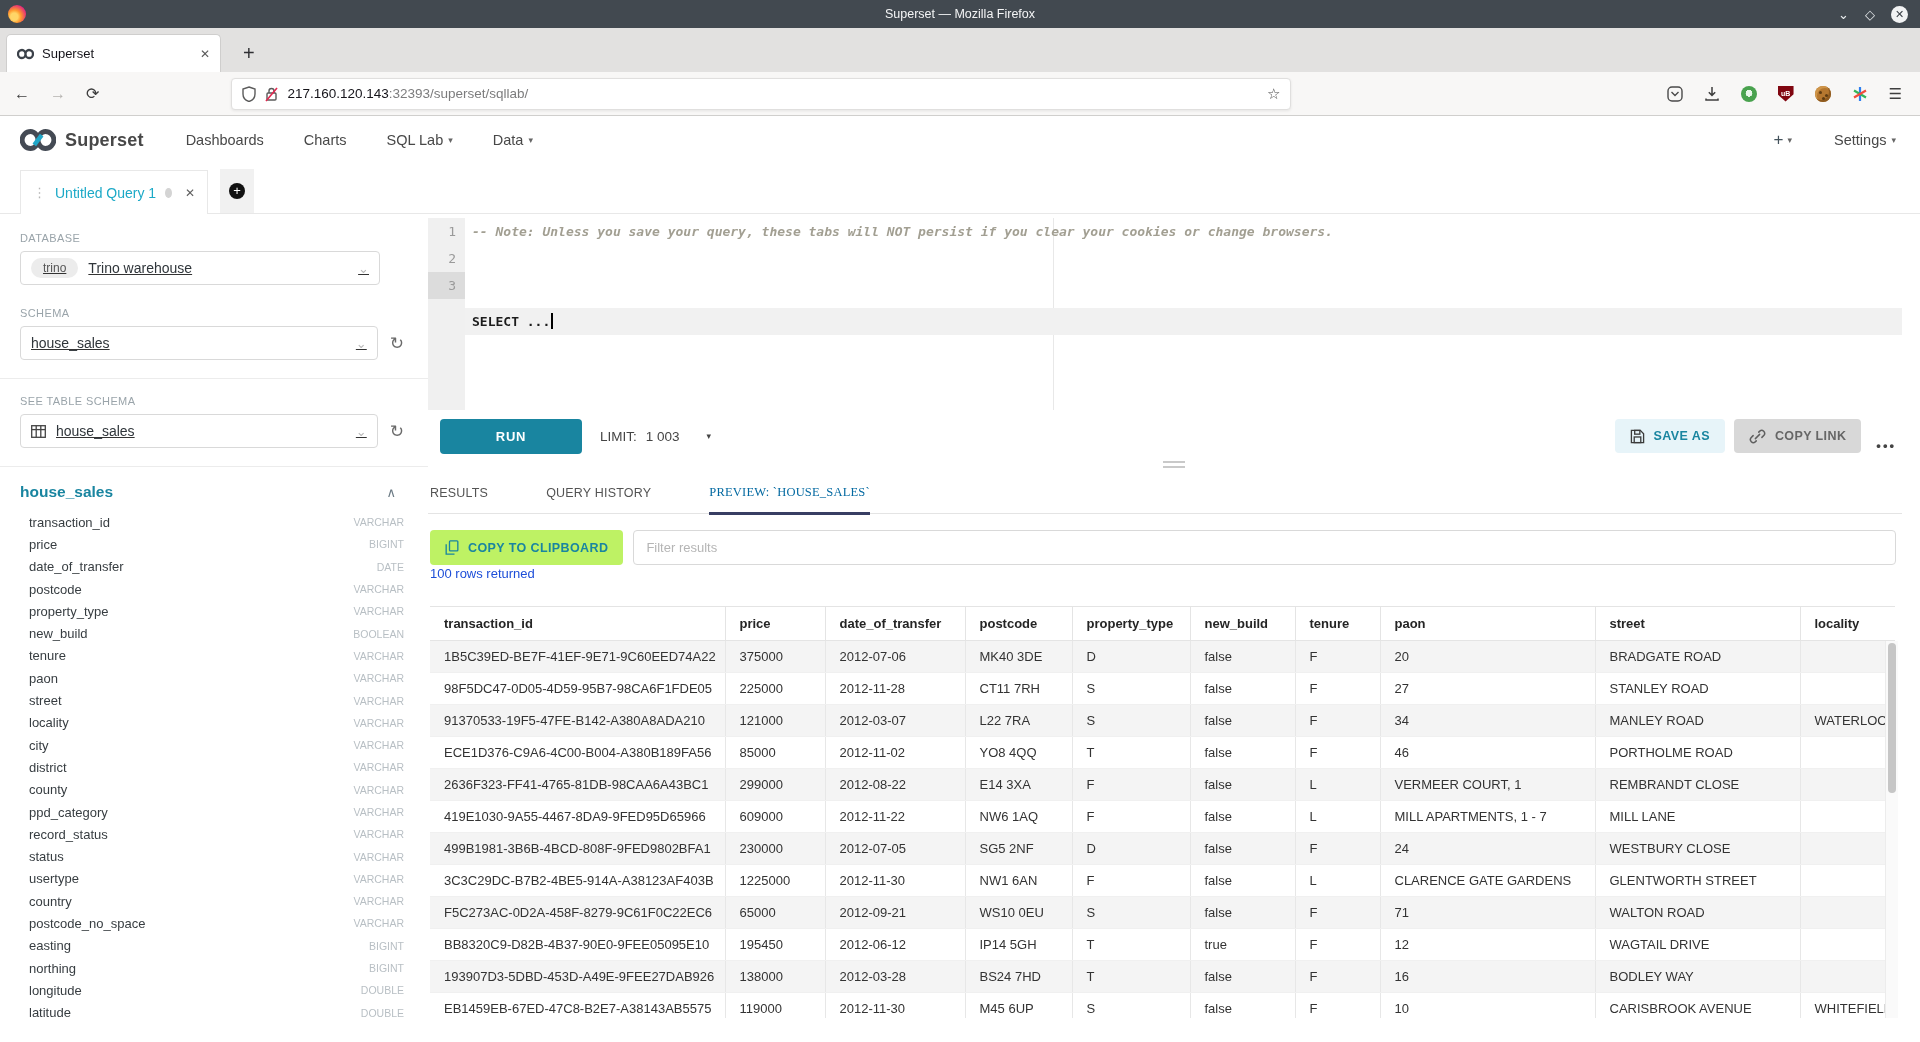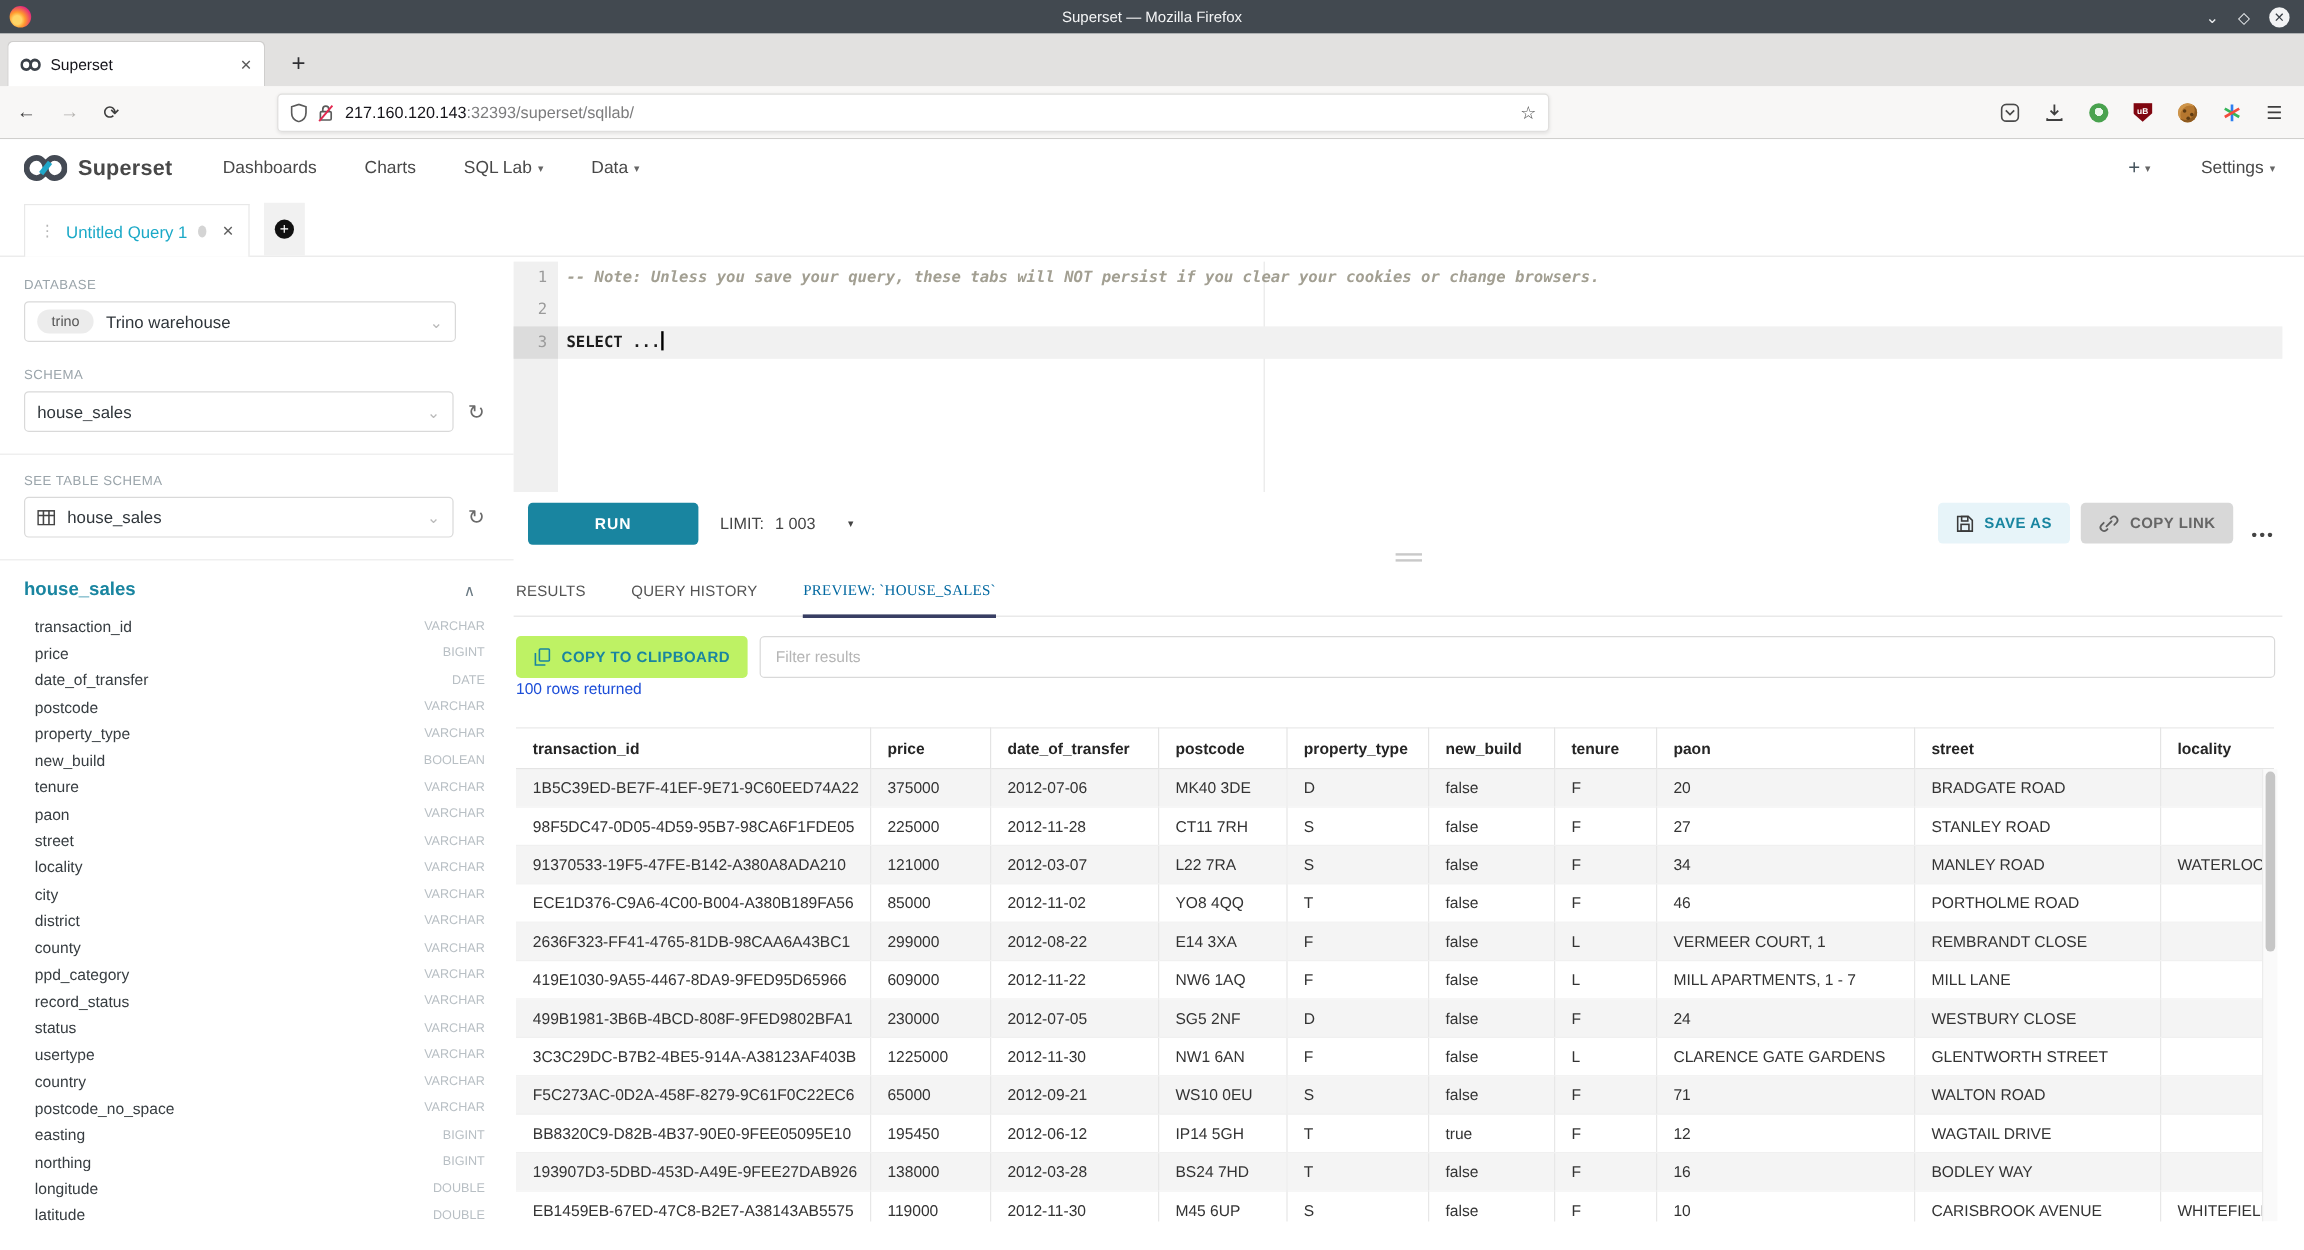--- a/index.html
+++ b/index.html
@@ -75,21 +75,21 @@
   .addtab-circle { width:16px; height:16px; border-radius:50%; background:#111; color:#fff; font-size:13px;
     display:flex; align-items:center; justify-content:center; line-height:0; padding-bottom:1px; }
 
   
   .content { position:absolute; top:214px; left:0; right:0; bottom:0; display:flex; }
 
   .left-panel { width:428px; padding:16px 24px 0 20px; flex:none; }
   .fld-label { font-size:11px; color:#9aa4aa; letter-spacing:.4px; margin:2px 0 7px; }
   .sel-row { display:flex; align-items:center; gap:12px; }
   .sel { width:360px; height:34px; border:1px solid #d9d9d9; border-radius:4px; background:#fff;
-    display:flex; align-items:center; padding:0 10px; gap:10px; }
+    display:flex; align-items:center; padding:0 10px; gap:10px;text-decoration:underline; }
   .sel-value { font-size:14px; color:#2f353a; flex:1; white-space:nowrap; overflow:hidden; }
   .sel-chevron { color:#b9b9b9; font-size:13px; }
   .badge { background:#ececec; border-radius:11px; padding:3px 12px; font-size:12px; color:#555; }
   .refresh { color:#6a6a6a; font-size:17px; line-height:1; }
   .panel-divider { height:1px; background:#ececec; margin:18px -24px 16px -20px; }
   .tbl-heading { display:flex; align-items:center; margin:4px 0 10px; }
   .tbl-heading .t { font-size:15.5px; font-weight:bold; color:#1985a0; flex:1; }
   .collapse { color:#6b7a84; font-size:13px; margin-right:8px; }
   .col-row { display:flex; align-items:center; height:22.3px; padding-left:9px; }
   .col-name { font-size:13px; color:#373d41; flex:1; white-space:nowrap; overflow:hidden; }
@@ -99,21 +99,21 @@
 
   
   .editor { position:absolute; top:4px; left:0; right:18px; height:192px; display:flex;
     font-family:"DejaVu Sans Mono", monospace; font-size:13px; }
   .gutter { width:37px; background:#f0f0f0; flex:none; }
   .gut-line { height:27px; line-height:27px; text-align:right; padding-right:9px; color:#9a9a9a; }
   .gut-line.active { background:#dcdcdc; }
   .code-area { flex:1; position:relative; background:#fff; }
   .ruler { position:absolute; left:588px; top:0; bottom:0; width:1px; background:#e8e8e8; }
   .code-line { height:27px; line-height:27px; padding-left:7px; white-space:pre; position:relative;font-weight:bold; }
-  .code-line.active { background:#f1f1f1; }
+  .code-line.active { background:#f1f1f1;margin-top:36px; }
   .code-line.comment { color:#a29f92; font-style:italic; }
   .code-line.code { color:#1c1c1c; font-weight:bold; }
   .cursor { display:inline-block; width:2px; height:16px; background:#000; vertical-align:-3px; margin-left:1px; }
 
   
   .sql-toolbar { position:absolute; top:202px; left:0; right:18px; height:40px; display:flex; align-items:center; padding-left:12px; }
   .run-btn { width:142px; height:35px; background:#1985a0; color:#fff; border:none; border-radius:4px;
     font-size:13px; font-weight:bold; letter-spacing:.8px; font-family:inherit; }
   .limit-wrap { display:flex; align-items:center; margin-left:18px; gap:9px; font-size:13.5px; color:#454545; }
   .limit-caret { font-size:9px; color:#444; margin-left:18px; }
@@ -122,21 +122,21 @@
     padding:0 15px; font-family:inherit; font-size:12.5px; font-weight:bold; letter-spacing:.4px; }
   .saveas { background:#e7f4f9; color:#1985a0; }
   .copylink { background:#d8d8d8; color:#666; }
   .more-btn { background:none; border:none; color:#444; font-size:13px; letter-spacing:2px; padding:0 6px; font-weight:bold; }
 
   .drag-handle { position:absolute; top:247px; left:50%; width:22px; margin-left:-11px; }
   .drag-handle i { display:block; height:2px; background:#c9c9c9; margin-bottom:3px; }
 
   
   .south-tabs { position:absolute; top:258px; left:0; right:18px; height:42px; border-bottom:1px solid #e4e4e4;
-    display:flex; align-items:flex-end; gap:38px; padding-left:2px; }
+    display:flex; align-items:flex-end; gap:58px; padding-left:2px; }
   .stab { font-size:12.5px; font-weight:500; color:#545454; padding-bottom:13px; letter-spacing:.2px; position:relative; }
   .stab.active { color:#0369a1;font-family:Liberation Serif, serif; }
   .stab.active:after { content:""; position:absolute; left:0; right:0; bottom:-2px; height:3px; background:#383e63; }
 
   .res-controls { position:absolute; top:316px; left:2px; right:24px; height:36px; display:flex; gap:10px; }
   .copy-clip { background:#bef264; color:#1985a0; height:35px; }
   .filter-input { flex:1; height:35px; border:1px solid #d9d9d9; border-radius:4px; padding:0 12px;
     font-family:inherit; font-size:13px; color:#333; }
   .filter-input::placeholder { color:#b5b5b5; }
 

